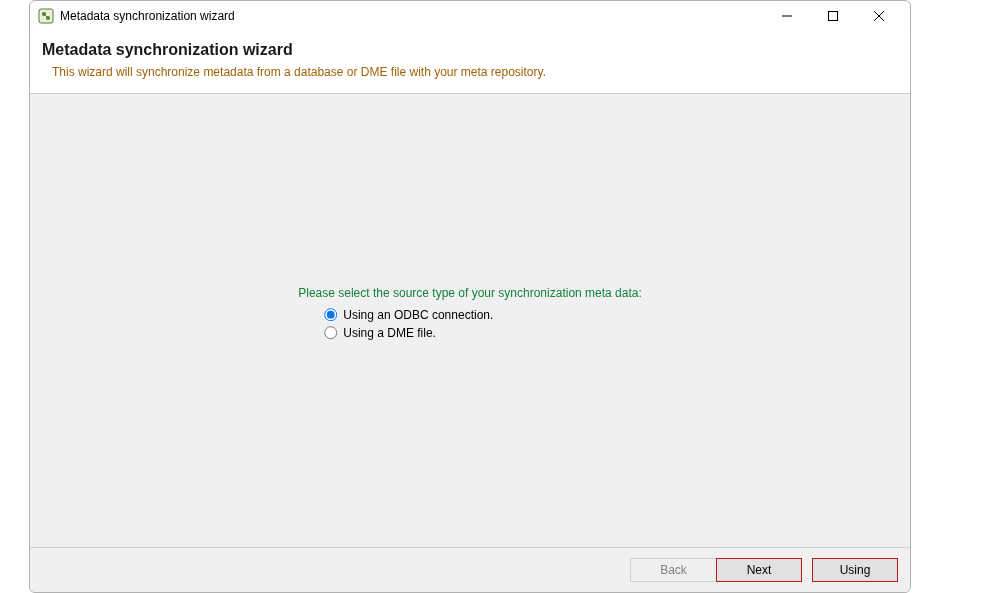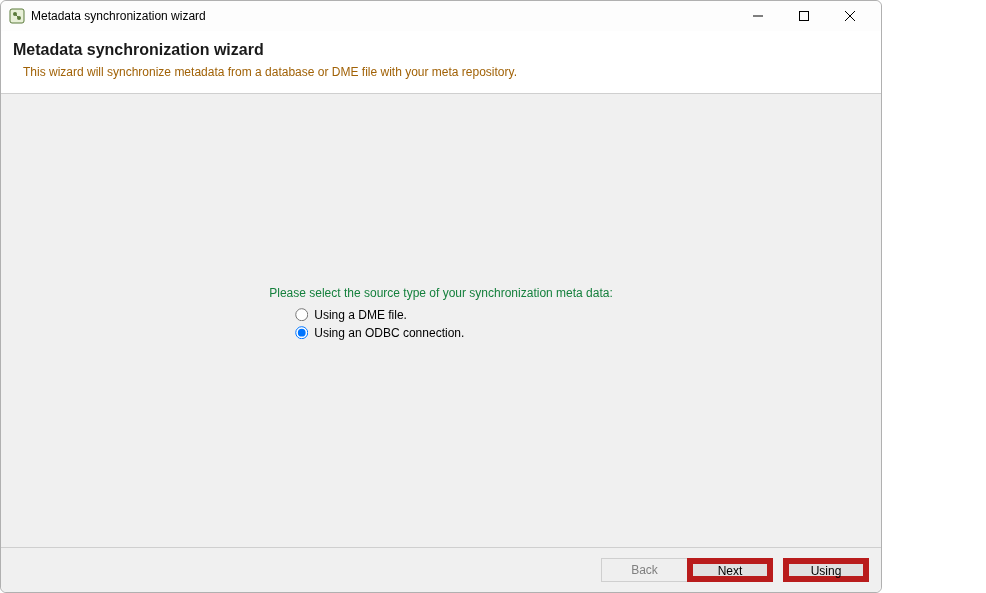--- a/index.html
+++ b/index.html
@@ -16,20 +16,21 @@
       overflow: hidden;
     }
     .window {
       width: 882px;
       height: 593px;
       border: 1px solid #b0b0b0;
       border-radius: 6px;
       display: flex;
       flex-direction: column;
       background: #fdfdfd;
+      margin-left: 29px;
     }
     .titlebar {
       height: 30px;
       display: flex;
       align-items: center;
       padding: 0 8px;
       background: #fdfdfd;
       border-top-left-radius: 6px;
       border-top-right-radius: 6px;
     }
@@ -123,21 +124,21 @@
       gap: 10px;
       border-bottom-left-radius: 6px;
       border-bottom-right-radius: 6px;
     }
     .wiz-btn {
       width: 86px;
       height: 24px;
       font-size: 12px;
       font-family: inherit;
       background: #e1e1e1;
-      border: 6px solid #b91c1c;
+      border: 1px solid #b91c1c;
       cursor: default;
       color: #000;
     }
     .wiz-btn.disabled {
       color: #808080;
       background: #efefef;
       border: 1px solid #cfcfcf;
     }
     .btn-pair {
       display: flex;
@@ -186,26 +187,26 @@
   <div class="header-area">
     <div class="header-title">Metadata synchronization wizard</div>
     <div class="header-desc">This wizard will synchronize metadata from a database or DME file with your meta repository.</div>
   </div>
 
   <div class="content-area">
     <div class="prompt-block">
       <div class="prompt-label">Please select the source type of your synchronization meta data:</div>
       <div class="radio-group">
         <div class="radio-row">
+          <input type="radio" name="srctype" id="odbc" checked="" style="">
+          <label for="odbc">Using an ODBC connection.</label>
+        </div>
+        <div class="radio-row">
           <input type="radio" name="srctype" id="dme" style="">
           <label for="dme">Using a DME file.</label>
-        </div>
-        <div class="radio-row">
-          <input type="radio" name="srctype" id="odbc" checked="" style="">
-          <label for="odbc">Using an ODBC connection.</label>
         </div>
       </div>
     </div>
   </div>
 
   <div class="footer-area">
     <div class="btn-pair">
       <button class="wiz-btn disabled" disabled="">Back</button>
       <button class="wiz-btn">Next</button>
     </div>

